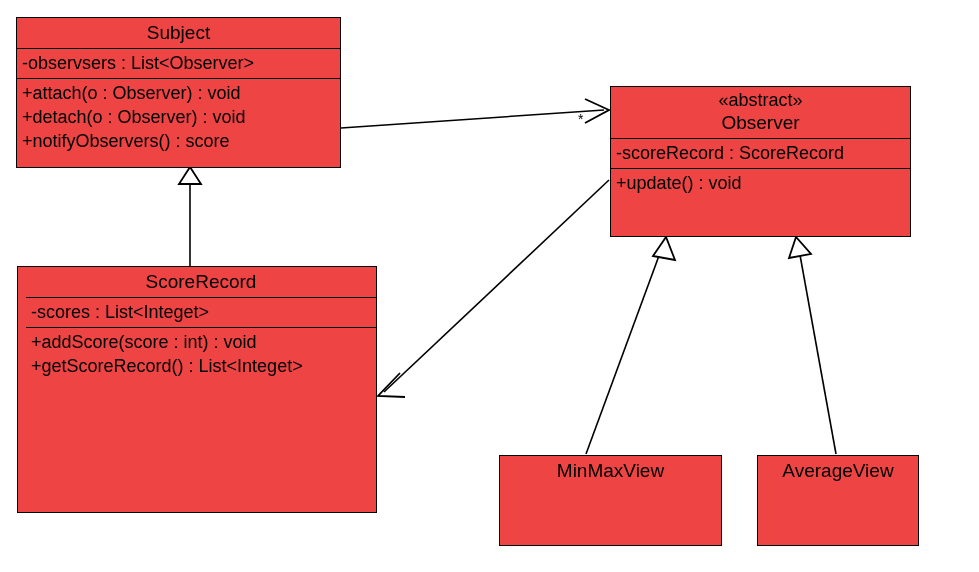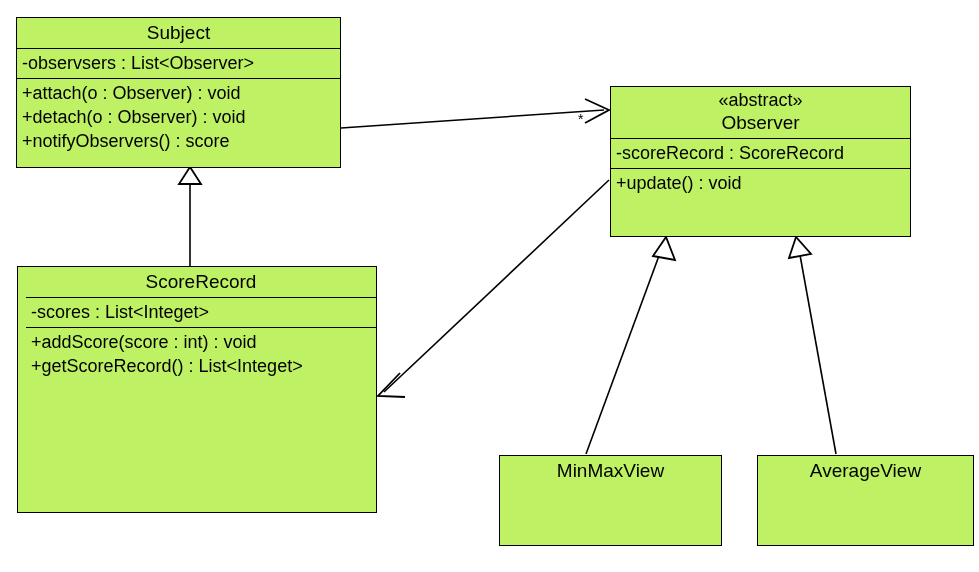--- a/index.html
+++ b/index.html
@@ -23,21 +23,21 @@
     left: 0;
     top: 0;
     width: 979px;
     height: 572px;
     pointer-events: none;
   }
   .uml-class {
     position: absolute;
     box-sizing: border-box;
     border: 1.6px solid #000000;
-    background: #bef264;
+    background: #ef4444;
     display: flex;
     flex-direction: column;
   }
   .compartment {
     box-sizing: border-box;
     padding: 2px 5px 3px 5px;
   }
   .compartment.sep {
     border-top: 1.6px solid #000000;
   }
@@ -149,19 +149,19 @@
       <div class="member">+getScoreRecord() : List&lt;Integet&gt;</div>
     </div>
   </div>
 
   <div class="uml-class" id="class-minmaxview" style="left:499px; top:455px; width:223px; height:91px;">
     <div class="compartment name grow">
       <div class="class-name">MinMaxView</div>
     </div>
   </div>
 
-  <div class="uml-class" id="class-averageview" style="left:757px; top:455px; width:217px; height:91px;">
+  <div class="uml-class" id="class-averageview" style="left:757px; top:455px; width:162px; height:91px;">
     <div class="compartment name grow">
       <div class="class-name">AverageView</div>
     </div>
   </div>
 
 </div>
 
 </body></html>

